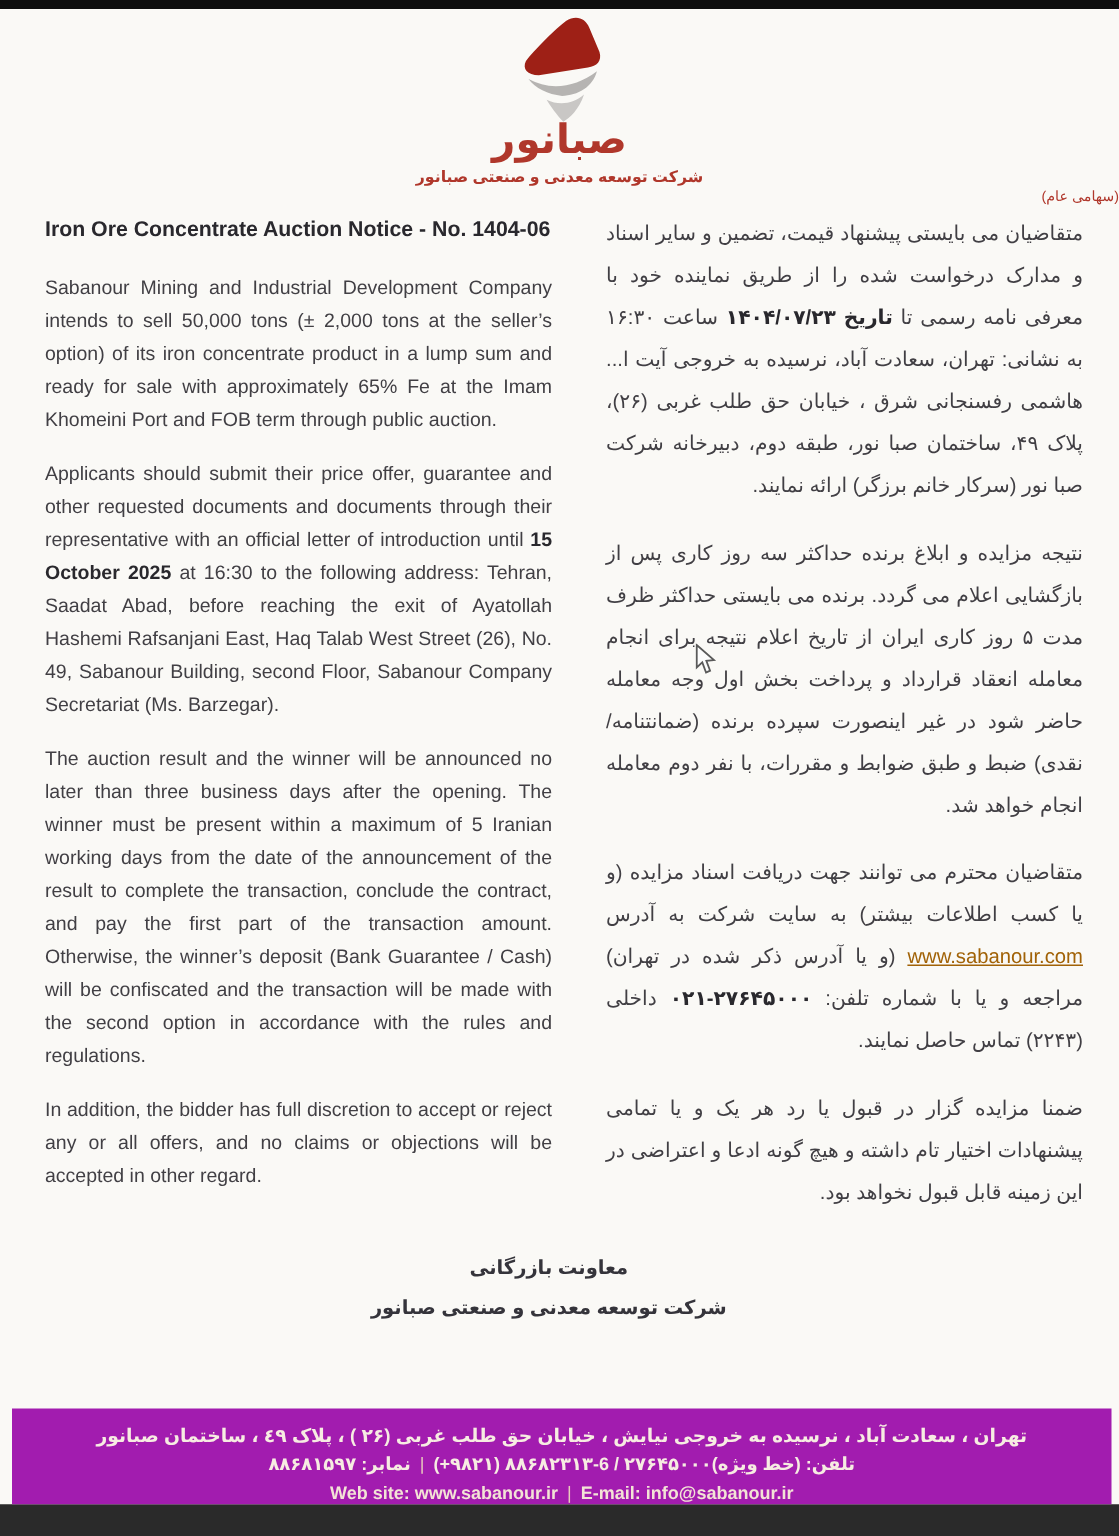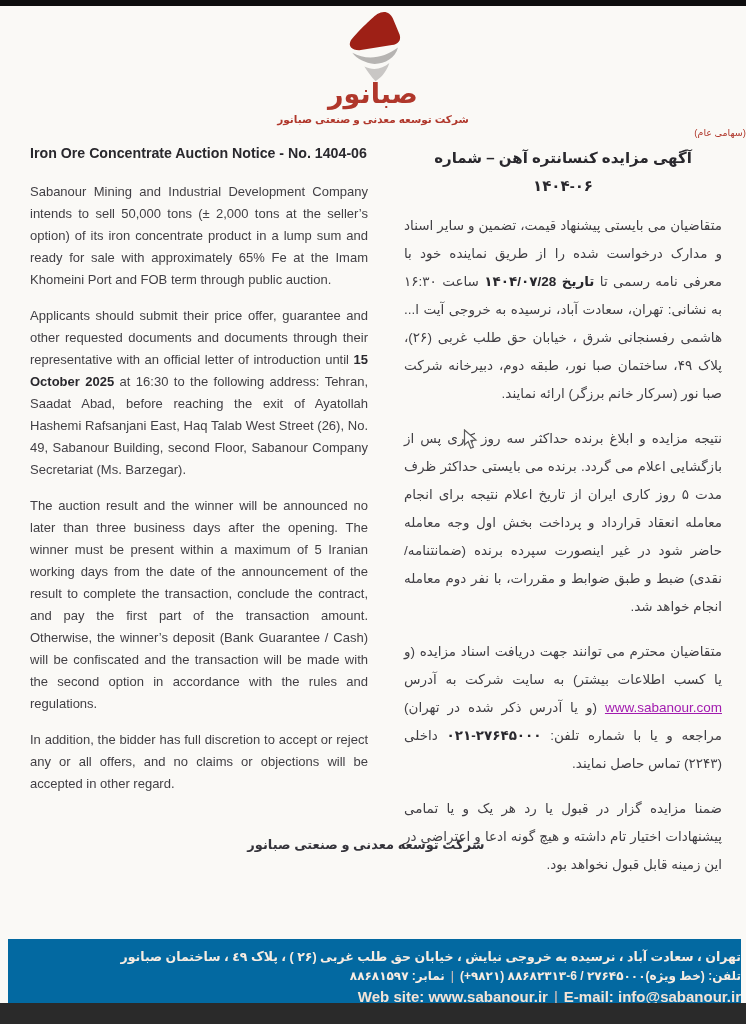--- a/index.html
+++ b/index.html
@@ -24,33 +24,33 @@
   .columns{position:absolute;top:142px;left:30px;right:24px;display:flex;gap:36px;}
   .col{text-align:justify;}
   .col.en{width:338px;direction:ltr;font-size:13px;line-height:22px;}
   .col.en h2{font-size:14.2px;margin:0 0 17px 0;color:#29282d;}
   .col.en p{margin:0 0 14px 0;}
   .col.fa{flex:1;direction:rtl;font-size:13.5px;line-height:28px;}
   .col.fa h2{font-size:15px;margin:2px 0 12px 0;text-align:center;color:#29282d;}
   .col.fa p{margin:0 0 17px 0;}
   .num-ltr{direction:ltr;unicode-bidi:isolate;}
   strong{color:#29282d;}
-  .link{color:#a21caf;text-decoration:underline;cursor:pointer;}
+  .link{color:#a16207;text-decoration:underline;cursor:pointer;}
 
   
   .signature{position:absolute;top:837px;left:50%;transform:translateX(-53%);
     direction:rtl;text-align:center;font-weight:bold;font-size:13px;color:#35343b;}
   .signature .sig-line1{margin-bottom:11px;}
 
   
   .footer-band{position:absolute;top:939px;left:8px;right:5px;height:66px;
-    background:#0369a1;color:#f7ece2;text-align:right;font-weight:bold;}
+    background:#a21caf;color:#f7ece2;text-align:center;font-weight:bold;}
   .footer-band .f-line1{direction:rtl;font-size:12.5px;padding-top:10px;}
   .footer-band .f-line2{direction:rtl;font-size:12px;margin-top:5px;}
-  .footer-band .f-line3{direction:ltr;font-size:15px;margin-top:5px;color:#f3e3d6;}
+  .footer-band .f-line3{direction:ltr;font-size:12px;margin-top:5px;color:#f3e3d6;}
   .f-sep{margin:0 6px;color:#e8c9bc;font-weight:normal;}
 
   .cursor{position:absolute;left:463px;top:429px;}
 </style>
 </head>
 <body>
 
 <div class="page">
   <div class="scan-bar top"></div>
 
@@ -68,29 +68,29 @@
   <main class="columns">
     <section class="col en">
       <h2>Iron Ore Concentrate Auction Notice - No. 1404-06</h2>
       <p>Sabanour Mining and Industrial Development Company intends to sell 50,000 tons (± 2,000 tons at the seller’s option) of its iron concentrate product in a lump sum and ready for sale with approximately 65% Fe at the Imam Khomeini Port and FOB term through public auction.</p>
       <p><span>Applicants should submit their price offer, guarantee and other requested documents and documents through their representative with an official letter of introduction until </span><strong>15 October 2025</strong><span> at 16:30 to the following address: Tehran, Saadat Abad, before reaching the exit of Ayatollah Hashemi Rafsanjani East, Haq Talab West Street (26), No. 49, Sabanour Building, second Floor, Sabanour Company Secretariat (Ms. Barzegar).</span></p>
       <p>The auction result and the winner will be announced no later than three business days after the opening. The winner must be present within a maximum of 5 Iranian working days from the date of the announcement of the result to complete the transaction, conclude the contract, and pay the first part of the transaction amount. Otherwise, the winner’s deposit (Bank Guarantee / Cash) will be confiscated and the transaction will be made with the second option in accordance with the rules and regulations.</p>
       <p>In addition, the bidder has full discretion to accept or reject any or all offers, and no claims or objections will be accepted in other regard.</p>
     </section>
 
     <section class="col fa">
-      <h2><span>آگهی مزایده کنسانتره آهن – شماره </span><span class="num-ltr">۱۴۰۴-۰۶</span></h2>
-      <p><span>متقاضیان می بایستی پیشنهاد قیمت، تضمین و سایر اسناد و مدارک درخواست شده را از طریق نماینده خود با معرفی نامه رسمی تا </span><strong>تاریخ ۱۴۰۴/۰۷/28</strong><span> ساعت ۱۶:۳۰ به نشانی: تهران، سعادت آباد، نرسیده به خروجی آیت ا... هاشمی رفسنجانی شرق ، خیابان حق طلب غربی (۲۶)، پلاک ۴۹، ساختمان صبا نور، طبقه دوم، دبیرخانه شرکت صبا نور (سرکار خانم برزگر) ارائه نمایند.</span></p>
+      <p><span>متقاضیان می بایستی پیشنهاد قیمت، تضمین و سایر اسناد و مدارک درخواست شده را از طریق نماینده خود با معرفی نامه رسمی تا </span><strong>تاریخ ۱۴۰۴/۰۷/۲۳</strong><span> ساعت ۱۶:۳۰ به نشانی: تهران، سعادت آباد، نرسیده به خروجی آیت ا... هاشمی رفسنجانی شرق ، خیابان حق طلب غربی (۲۶)، پلاک ۴۹، ساختمان صبا نور، طبقه دوم، دبیرخانه شرکت صبا نور (سرکار خانم برزگر) ارائه نمایند.</span></p>
       <p>نتیجه مزایده و ابلاغ برنده حداکثر سه روز کاری پس از بازگشایی اعلام می گردد. برنده می بایستی حداکثر ظرف مدت ۵ روز کاری ایران از تاریخ اعلام نتیجه برای انجام معامله انعقاد قرارداد و پرداخت بخش اول وجه معامله حاضر شود در غیر اینصورت سپرده برنده (ضمانتنامه/ نقدی) ضبط و طبق ضوابط و مقررات، با نفر دوم معامله انجام خواهد شد.</p>
       <p><span>متقاضیان محترم می توانند جهت دریافت اسناد مزایده (و یا کسب اطلاعات بیشتر) به سایت شرکت به آدرس </span><span class="link">www.sabanour.com</span><span> (و یا آدرس ذکر شده در تهران) مراجعه و یا با شماره تلفن: </span><strong class="num-ltr">۰۲۱-۲۷۶۴۵۰۰۰</strong><span> داخلی (۲۲۴۳) تماس حاصل نمایند.</span></p>
       <p>ضمنا مزایده گزار در قبول یا رد هر یک و یا تمامی پیشنهادات اختیار تام داشته و هیچ گونه ادعا و اعتراضی در این زمینه قابل قبول نخواهد بود.</p>
     </section>
   </main>
 
   <div class="signature">
+    <div class="sig-line1">معاونت بازرگانی</div>
     <div>شرکت توسعه معدنی و صنعتی صبانور</div>
   </div>
 
   <footer class="footer-band">
     <div class="f-line1">تهران ، سعادت آباد ، نرسیده به خروجی نیایش ، خیابان حق طلب غربی (۲۶ ) ، پلاک ٤۹ ، ساختمان صبانور</div>
     <div class="f-line2">
       <span>تلفن: (خط ویژه)۲۷۶۴۵۰۰۰ / 6-۸۸۶۸۲۳۱۳ (۹۸۲۱+)</span><span class="f-sep">|</span><span>نمابر: ۸۸۶۸۱۵۹۷</span>
     </div>
     <div class="f-line3">
       <span>Web site:</span>

